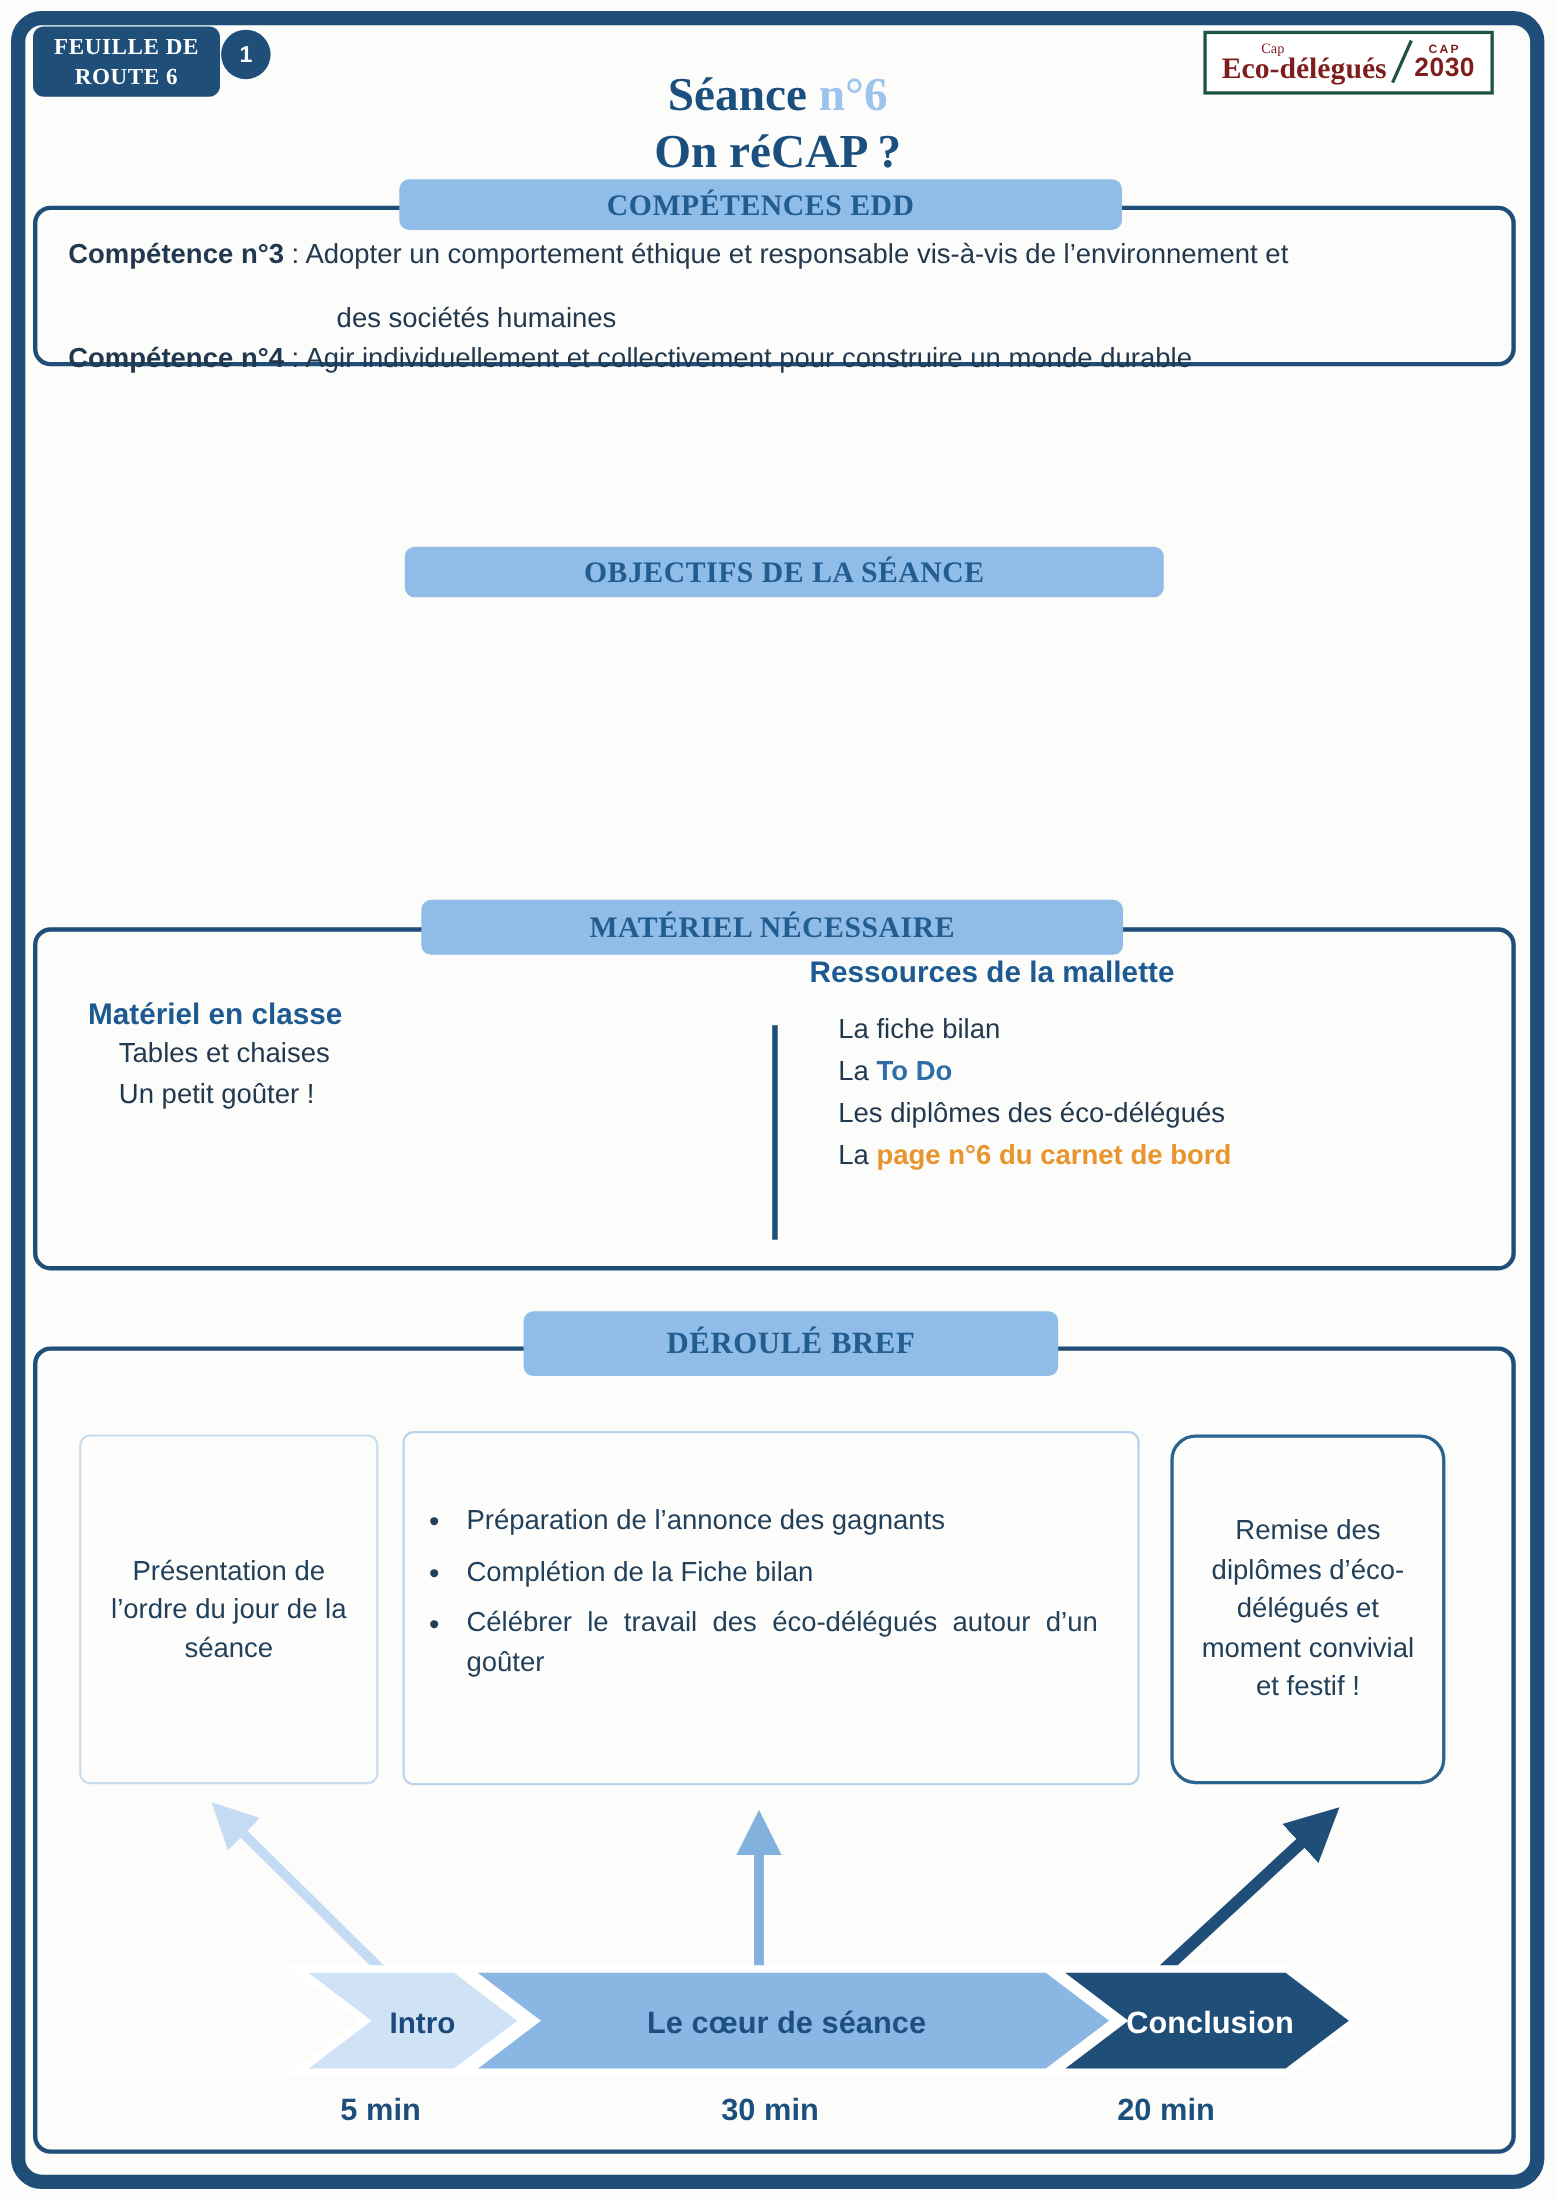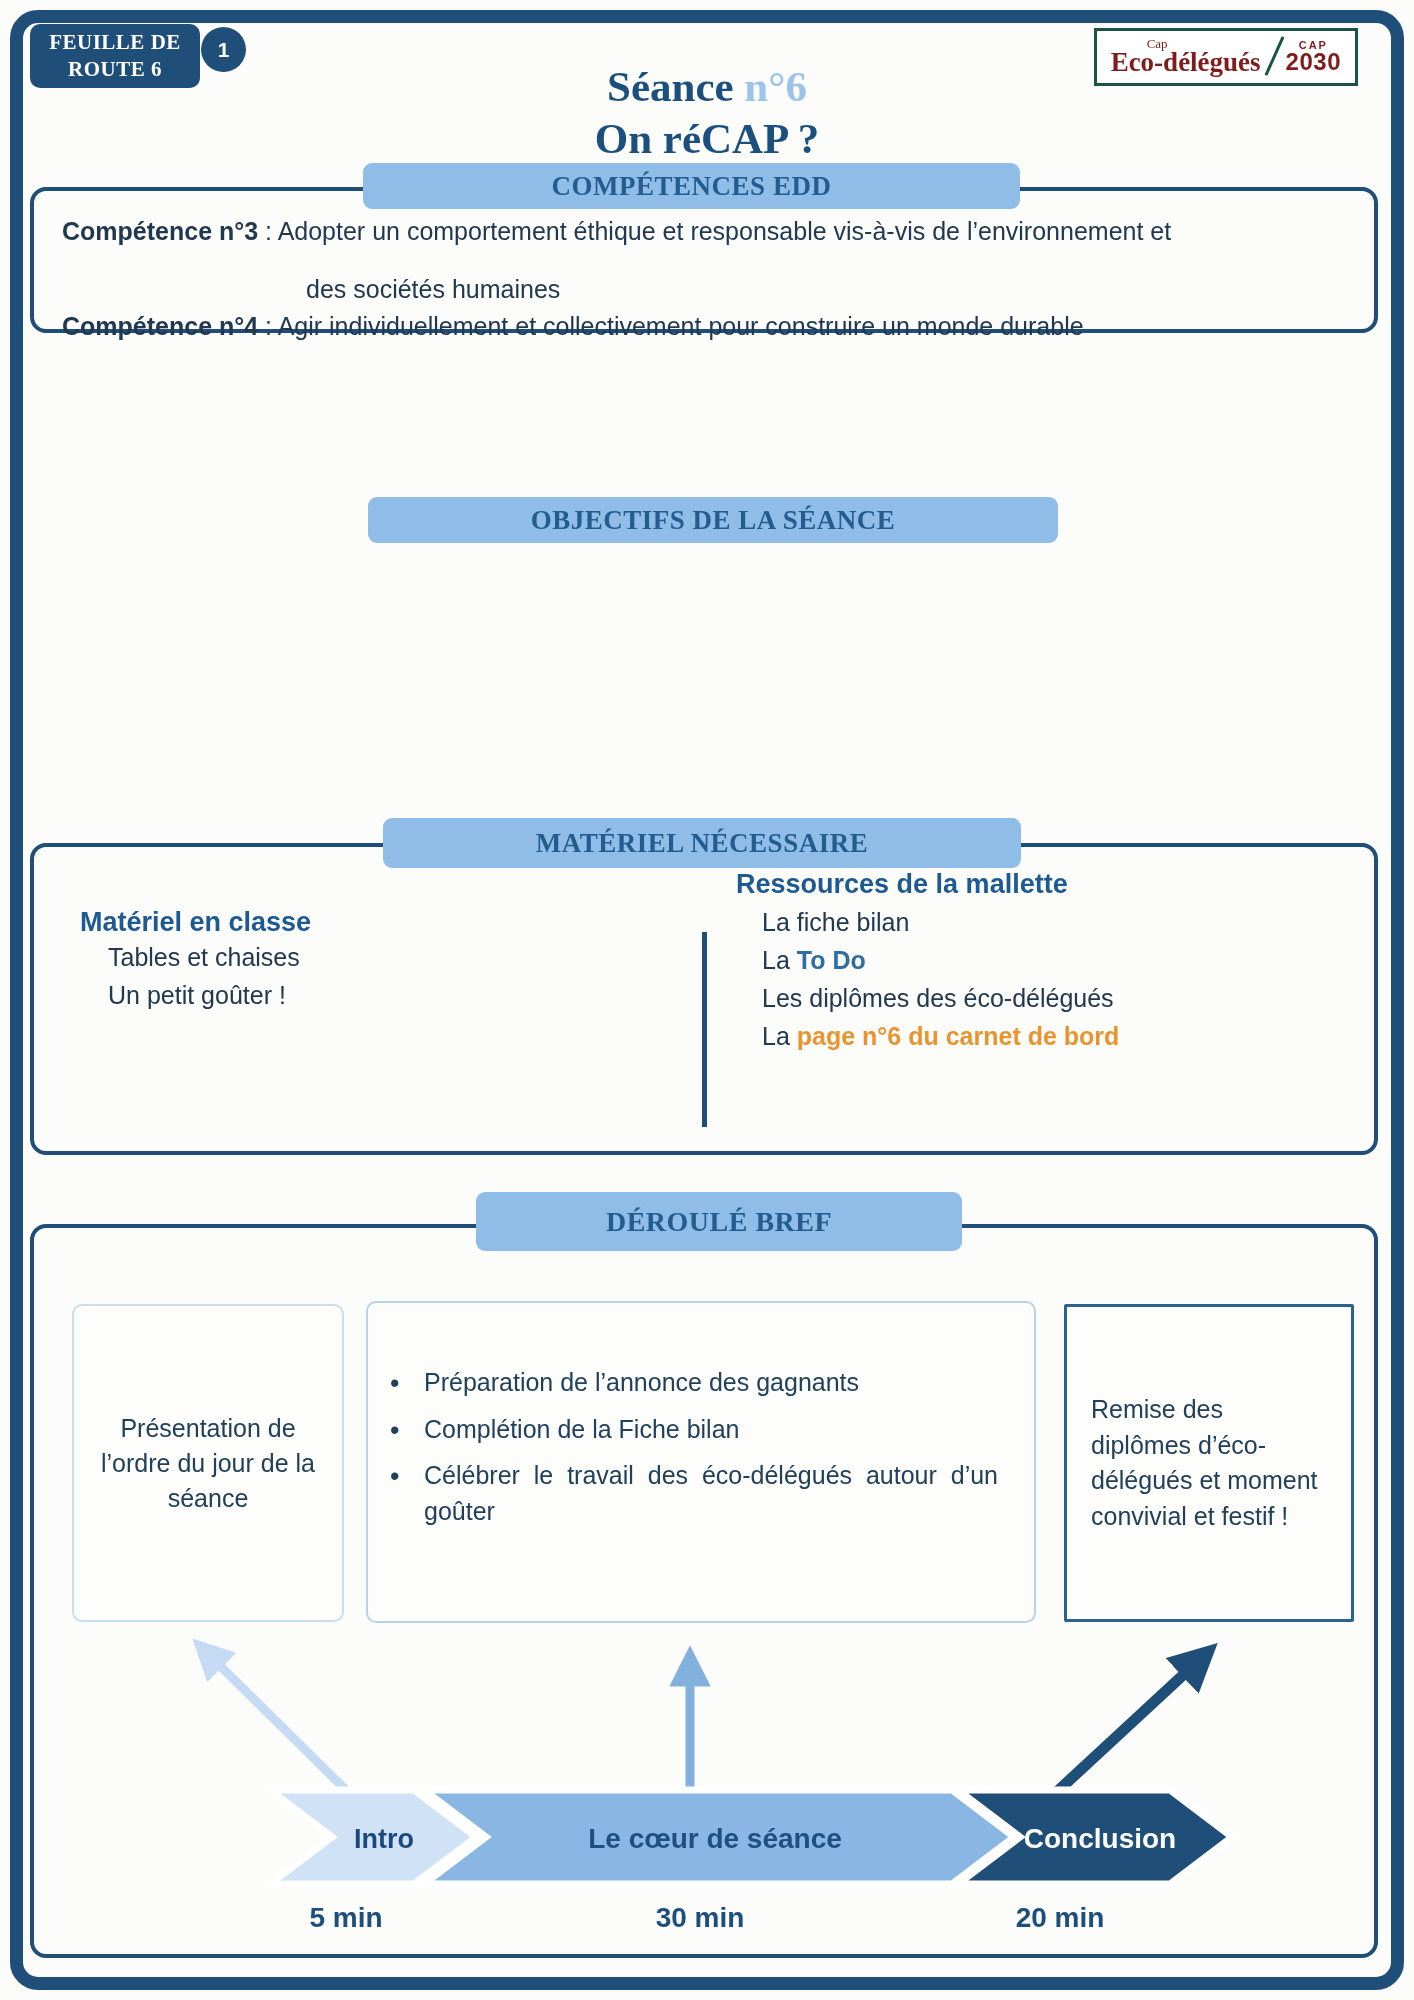--- a/index.html
+++ b/index.html
@@ -70,32 +70,32 @@
   
   .obj-list { list-style:none; margin:96px 0 0 44px; font-size:25px; }
   .obj-list li { position:relative; padding-left:40px; margin-bottom:12px; }
   .obj-list li::before { content:"•"; position:absolute; left:8px; top:-2px; font-size:27px; color:#22384f; }
 
   
   .mc-title { position:absolute; left:46px; top:36px; font-weight:bold; font-size:27px; color:#1d5a92;margin-top:24px; }
   .mc-items { position:absolute; left:74px; top:92px; font-size:25px; line-height:1.5; color:#22384f; }
   .m-divider { position:absolute; left:668px; top:85px; width:5px; height:195px; background:#1f4e79; }
   .mr-title { position:absolute; left:702px; top:22px; font-weight:bold; font-size:27px; color:#1d5a92; }
-  .mr-items { position:absolute; left:728px; top:56px; font-size:25px; line-height:1.52; color:#22384f; }
+  .mr-items { position:absolute; left:728px; top:70px; font-size:25px; line-height:1.52; color:#22384f; }
   .hl-blue { color:#2f6da8; font-weight:bold; }
   .hl-orange { color:#e8942f; font-weight:bold; }
 
   
   .step-box { position:absolute; border-radius:10px; background:#fdfdfc; font-size:25px; color:#22405a; }
   .step-1 { left:38px; top:76px; width:272px; height:318px; border:2px solid #cadded;
             display:flex; align-items:center; justify-content:center; text-align:center;
             padding:0 22px; line-height:1.4; }
   .step-2 { left:332px; top:73px; width:670px; height:322px; border:2px solid #b9d2ec; padding:62px 36px 0 16px; }
-  .step-3 { left:1030px; top:76px; width:290px; height:318px; border:3px solid #2b638f; border-radius:2px;
-            display:flex; align-items:center; justify-content:center; 
+  .step-3 { left:1030px; top:76px; width:250px; height:318px; border:3px solid #2b638f; border-radius:23px;
+            display:flex; align-items:center; justify-content:center; text-align:center;
             padding:0 24px; line-height:1.42; }
   .step-list { list-style:none; font-size:25px; line-height:1.42; }
   .step-list li { position:relative; padding-left:40px; margin-bottom:11px; }
   .step-list li::before { content:"•"; position:absolute; left:6px; top:-1px; font-size:27px; }
   .step-list li.justify { text-align:justify; }
 
   .time { position:absolute; transform:translateX(-50%); font-weight:bold; font-size:28px; color:#1c4f7d; z-index:4; }
   .time-1 { left:346px; top:1902px; }
   .time-2 { left:700px; top:1902px; }
   .time-3 { left:1060px; top:1902px; }

